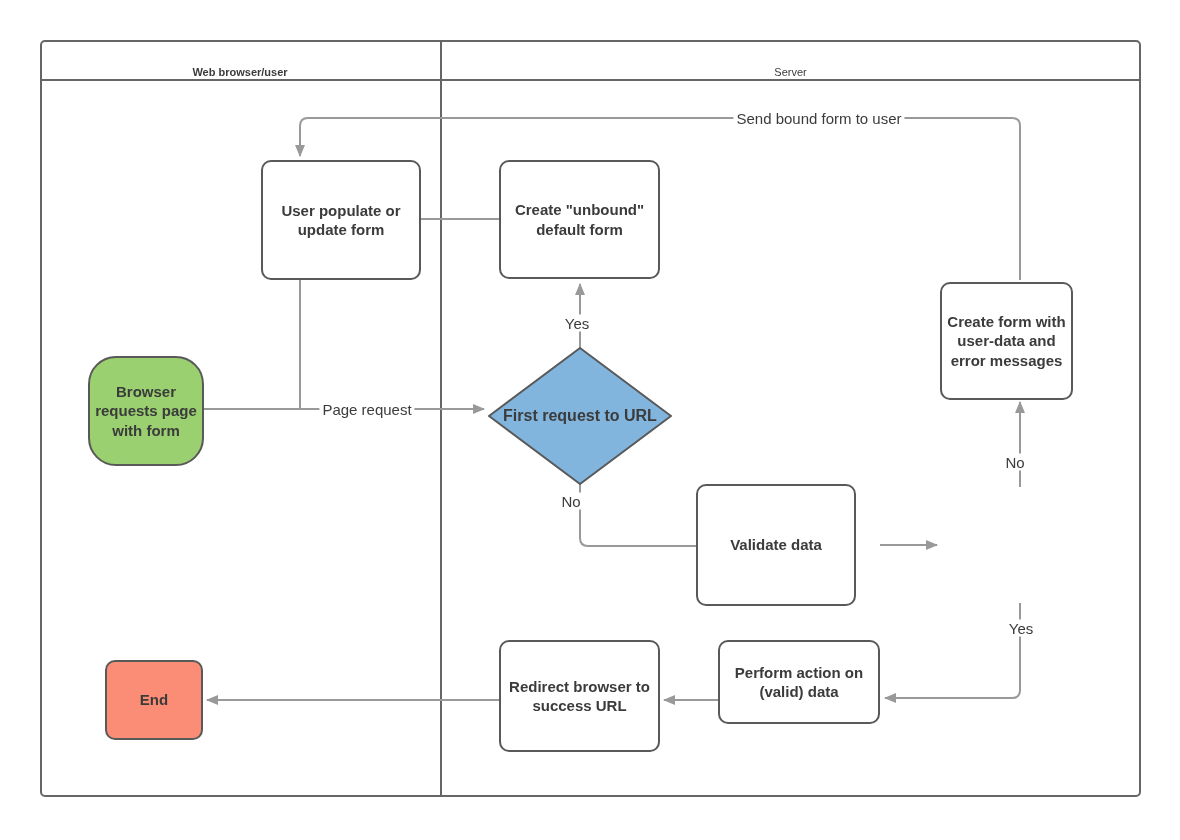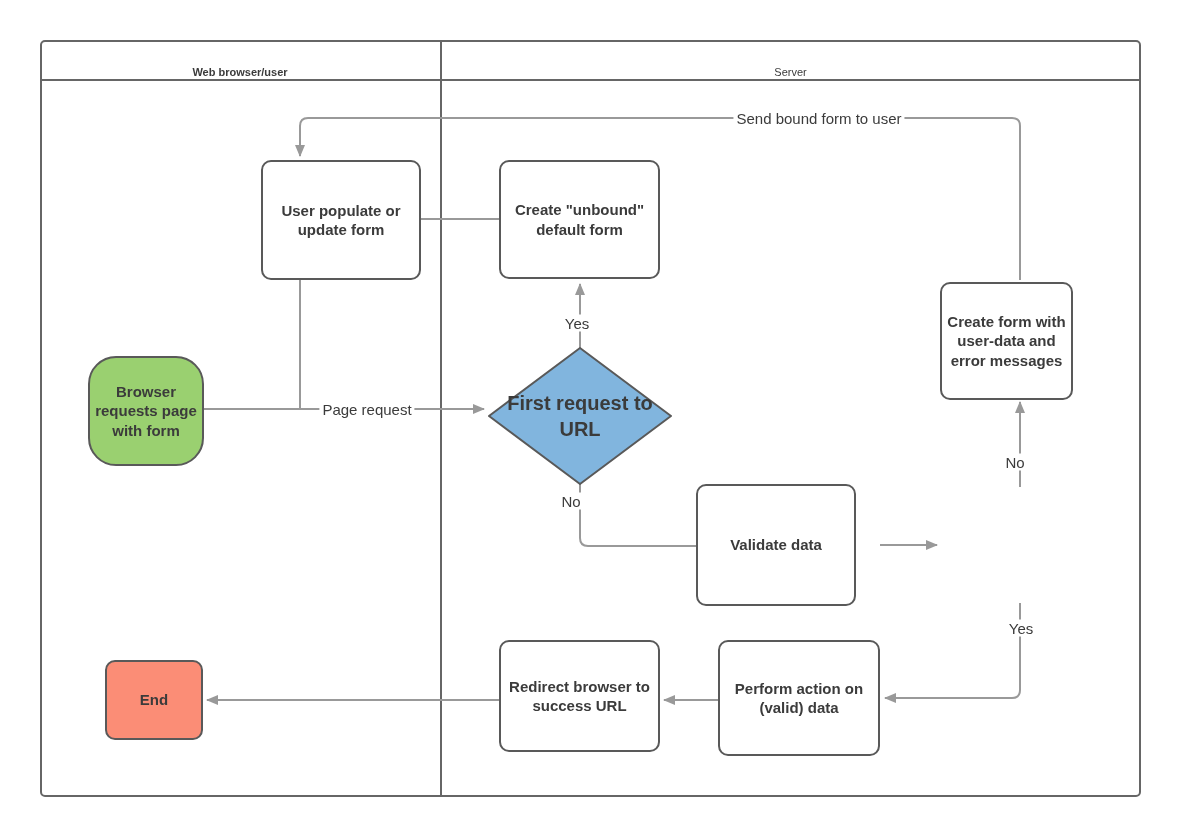--- a/index.html
+++ b/index.html
@@ -21,30 +21,30 @@
   
   .node{position:absolute;box-sizing:border-box;border:2px solid #595959;
         background:#fff;display:flex;align-items:center;justify-content:center;
         text-align:center;font-weight:700;font-size:15px;line-height:1.3;padding:4px;}
   .rect{border-radius:10px;}
   .start{left:88px;top:356px;width:116px;height:110px;border-radius:28px;}
   .n-populate{left:221px;top:160px;width:160px;height:120px;margin-left:40px;}
   .n-unbound{left:499px;top:160px;width:161px;height:119px;}
   .n-validate{left:696px;top:484px;width:160px;height:122px;}
   .n-formerrors{left:940px;top:282px;width:133px;height:118px;}
-  .n-perform{left:718px;top:640px;width:162px;height:116px;}
+  .n-perform{left:718px;top:640px;width:162px;height:84px;}
   .n-redirect{left:499px;top:640px;width:161px;height:112px;}
   .end{left:105px;top:660px;width:98px;height:80px;border-radius:24px;}
 
   .diamond-wrap{position:absolute;}
   .d1{left:487px;top:346px;width:186px;height:140px;}
   .d2{left:938px;top:487px;width:164px;height:116px;}
   .diamond-label{position:absolute;left:0;top:0;width:100%;height:100%;
         display:flex;align-items:center;justify-content:center;text-align:center;
-        font-weight:700;font-size:20px;line-height:1.3;pointer-events:none;}
+        font-weight:700;font-size:16px;line-height:1.3;pointer-events:none;}
 
   
   #edges{position:absolute;left:0;top:0;width:1180px;height:840px;pointer-events:none;}
   .edge{fill:none;stroke-width:2px;}
 
   .edge-label{position:absolute;transform:translate(-50%,-50%);background:#fff;
         padding:0 3px;font-weight:400;font-size:15px;white-space:nowrap;}
 </style>
 </head>
 <body>

